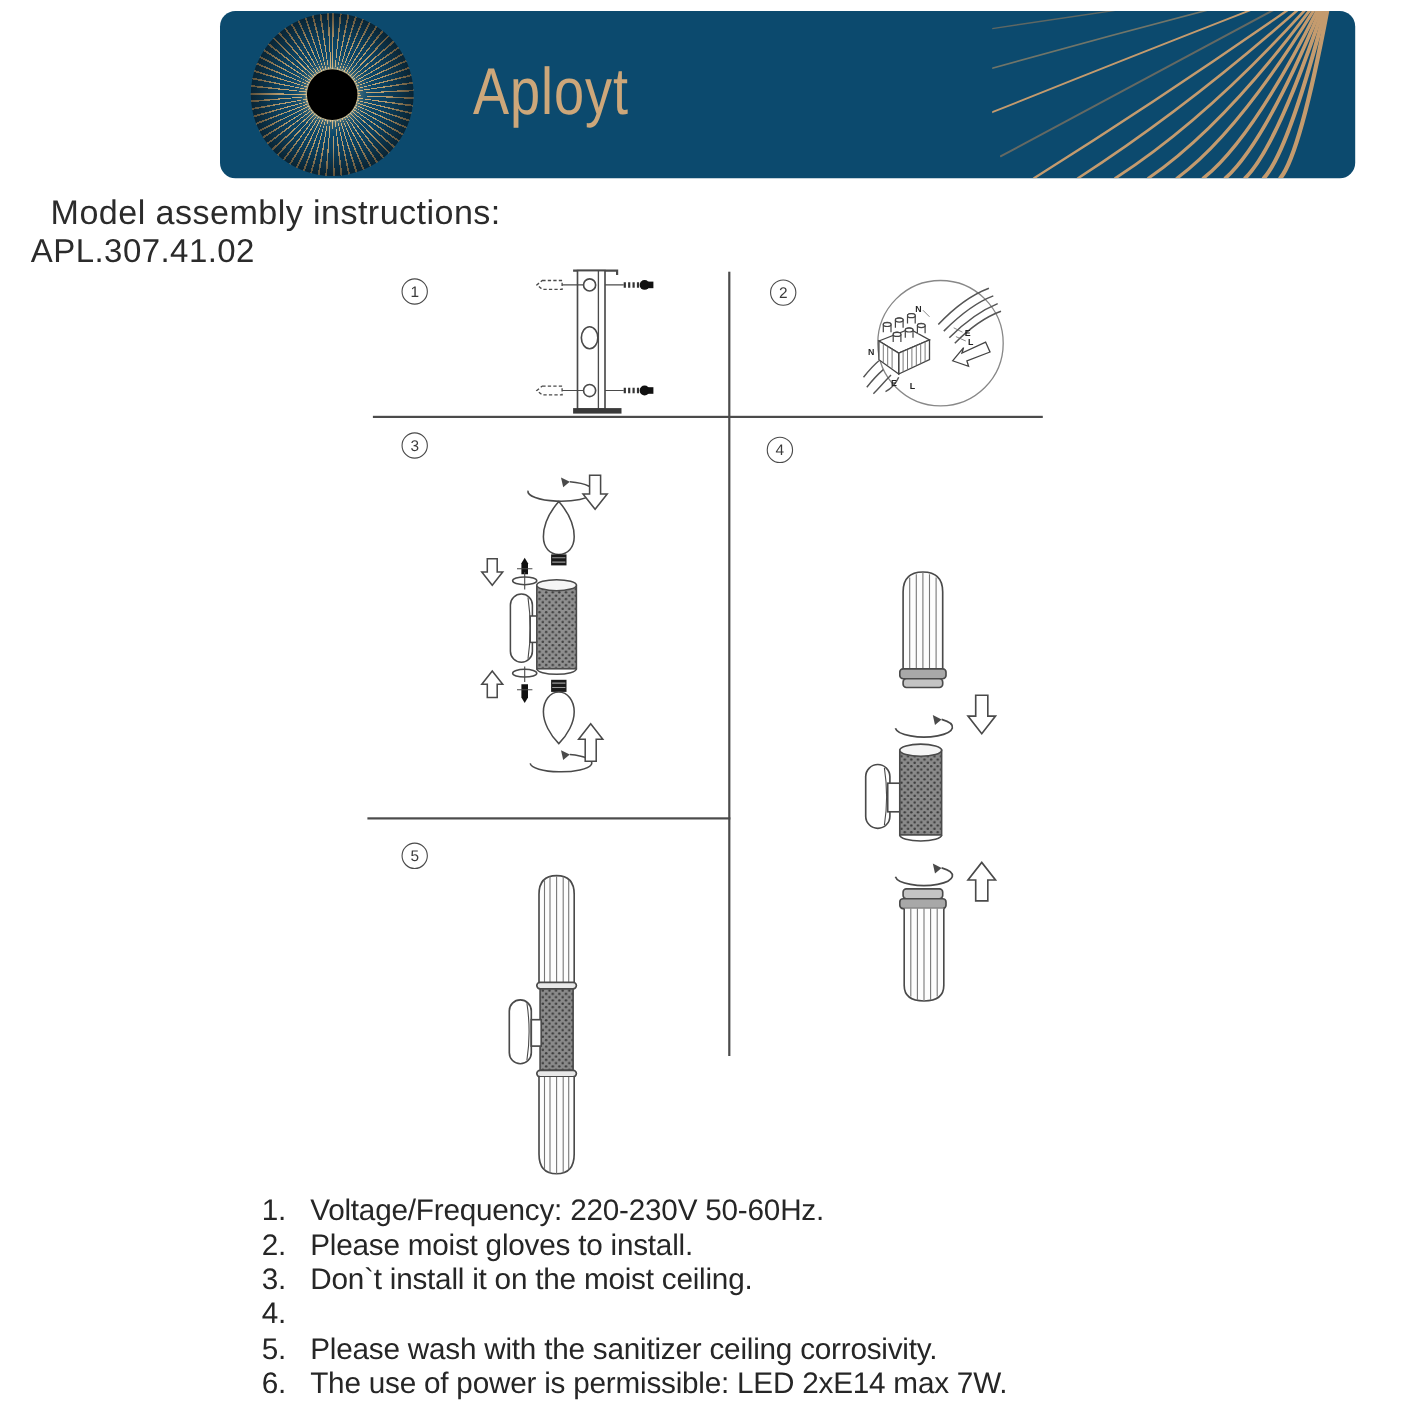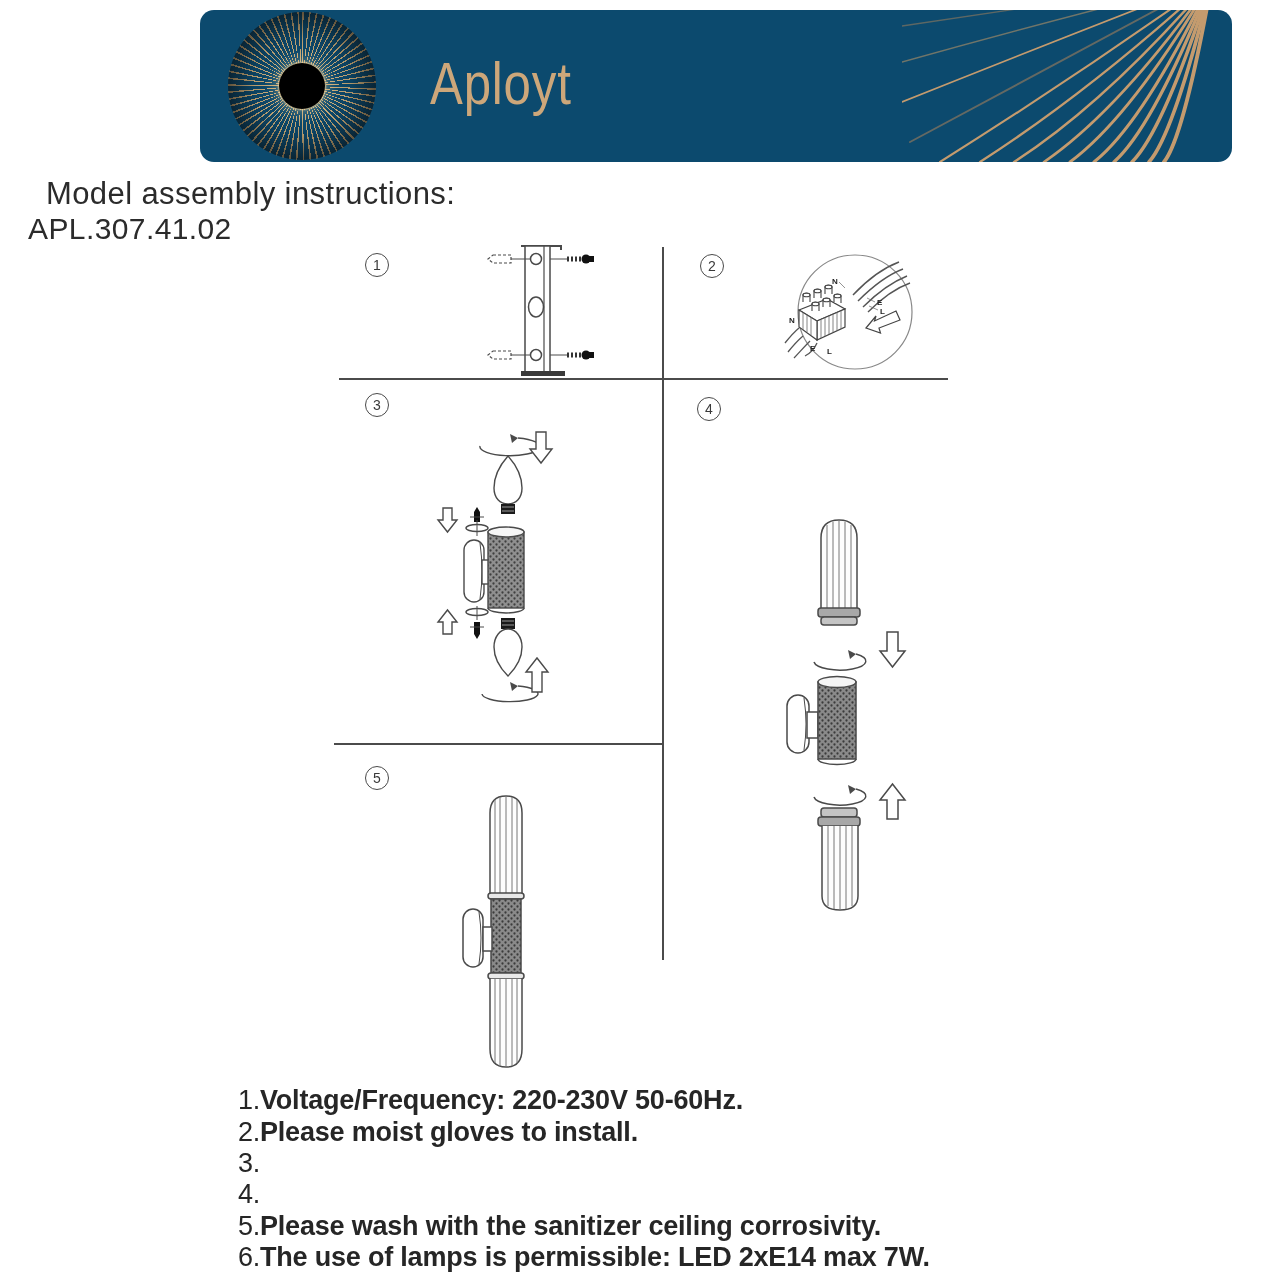--- a/index.html
+++ b/index.html
@@ -36,21 +36,21 @@
     display:flex;align-items:center;justify-content:center;font-size:14px;color:#3a3a3a;box-sizing:border-box;}
   .s1{left:365px;top:253px;} .s2{left:700px;top:254px;} .s3{left:365px;top:393px;}
   .s4{left:697px;top:397px;} .s5{left:365px;top:766px;}
 
   .diagram{position:absolute;}
 
   
   .instructions{position:absolute;left:228px;top:1085px;width:830px;}
   .instr-row{display:flex;height:31.4px;align-items:center;font-size:27px;color:#262626;letter-spacing:-0.2px;}
   .instr-num{width:32px;text-align:right;flex:0 0 32px;}
-  .instr-text{white-space:nowrap;font-weight:bold;}
+  .instr-text{margin-left:22px;white-space:nowrap;}
 </style>
 </head>
 <body>
 
 <div class="page">
 
   <div class="banner">
     <div class="sunburst"></div>
     <div class="brand">Aployt</div>
     <svg class="rays" width="330" height="152" viewBox="0 0 330 152">
@@ -319,27 +319,28 @@
     <div class="instr-row">
       <span class="instr-num">1.</span>
       <span class="instr-text">Voltage/Frequency: 220-230V 50-60Hz.</span>
     </div>
     <div class="instr-row">
       <span class="instr-num">2.</span>
       <span class="instr-text">Please moist gloves to install.</span>
     </div>
     <div class="instr-row">
       <span class="instr-num">3.</span>
+      <span class="instr-text">Don`t install it on the moist ceiling.</span>
     </div>
     <div class="instr-row">
       <span class="instr-num">4.</span>
     </div>
     <div class="instr-row">
       <span class="instr-num">5.</span>
       <span class="instr-text">Please wash with the sanitizer ceiling corrosivity.</span>
     </div>
     <div class="instr-row">
       <span class="instr-num">6.</span>
-      <span class="instr-text">The use of lamps is permissible: LED 2xE14 max 7W.</span>
+      <span class="instr-text">The use of power is permissible: LED 2xE14 max 7W.</span>
     </div>
   </div>
 
 </div>
 
 </body></html>

